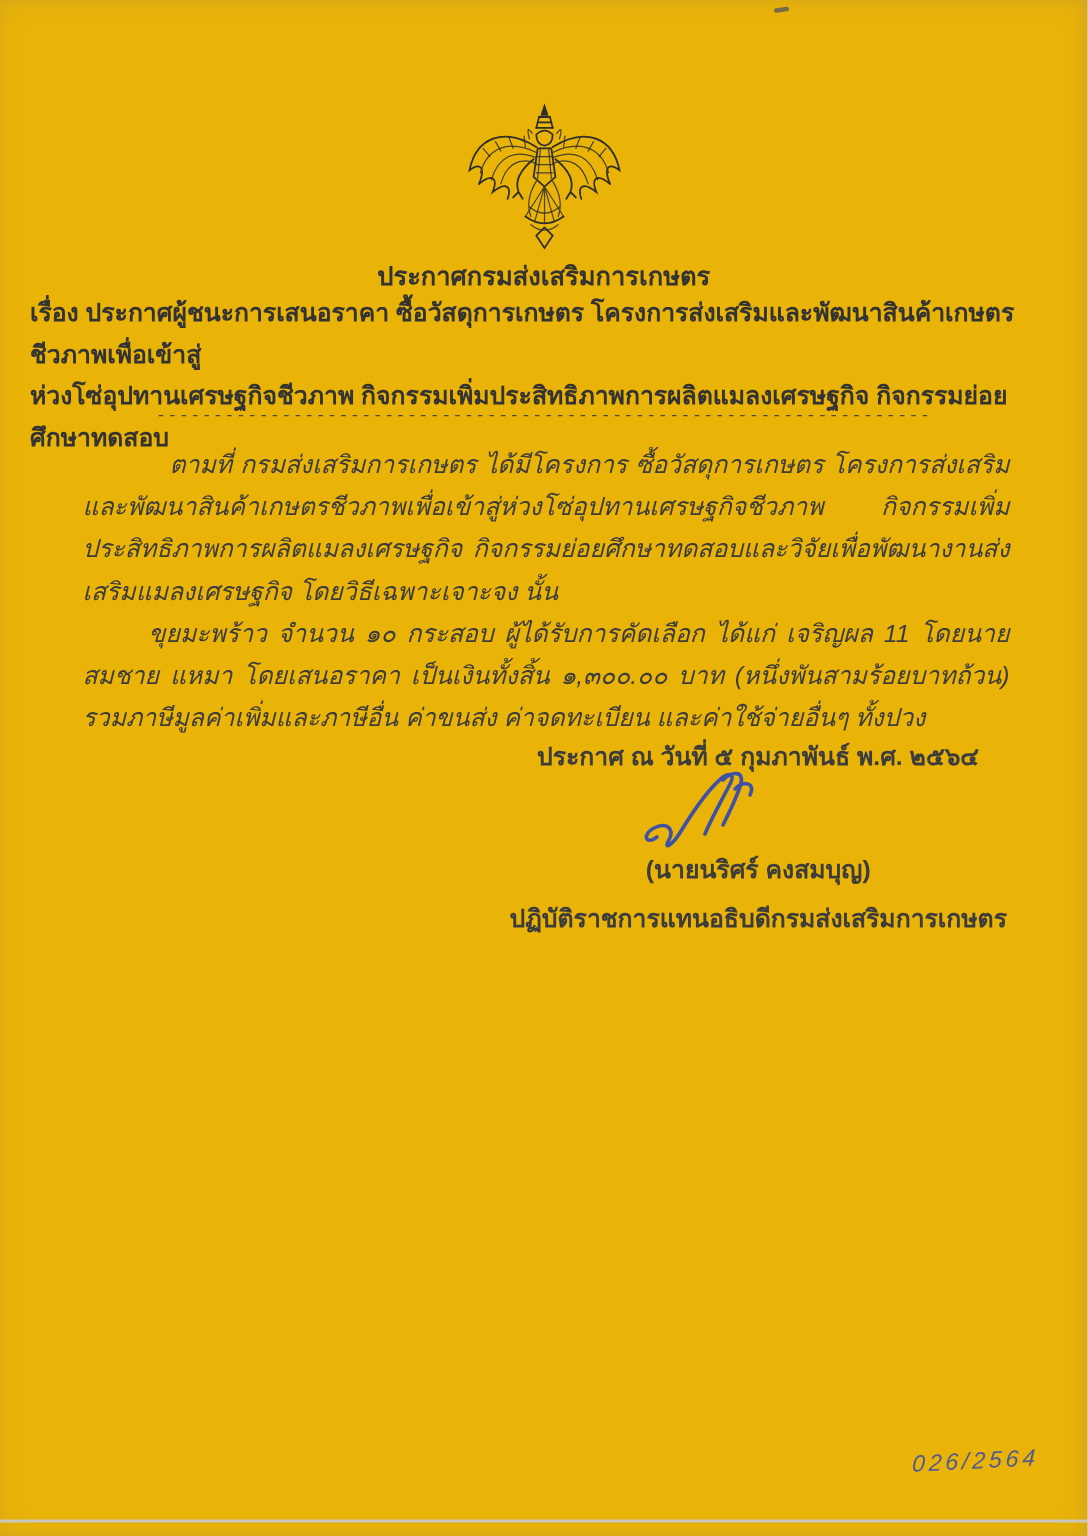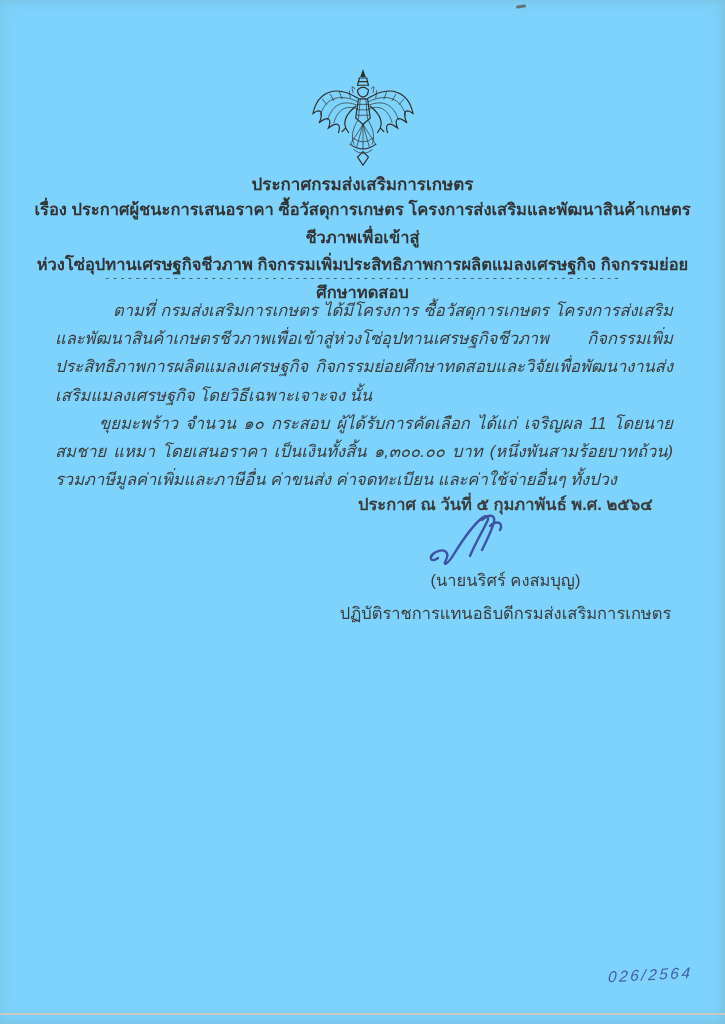--- a/index.html
+++ b/index.html
@@ -1,20 +1,20 @@
 <!DOCTYPE html>
 <html><head>
 <meta charset="utf-8">
 <style>
   html,body{margin:0;padding:0;background:#e8e8e6;}
   .page{
     position:relative;
     width:725px;height:1024px;
     margin:0 auto;
-    background:#7dd3fc;
+    background:#eab308;
     overflow:hidden;
     font-family:"Liberation Sans","DejaVu Sans",sans-serif;
     color:#3a3a3a;
     box-shadow:inset 0 0 18px rgba(120,118,110,.14), inset -3px 0 6px rgba(120,118,110,.10);
   }
   .artifact-top{
     position:absolute;top:5px;left:516px;width:10px;height:3px;
     background:#5a5a58;transform:rotate(-8deg);border-radius:2px;opacity:.8;
   }
   .bottom-edge{
@@ -24,21 +24,21 @@
   .emblem{
     position:absolute;top:68px;left:50%;transform:translateX(-50%);
     width:116px;height:100px;
   }
   .doc-title{
     position:absolute;top:170px;left:0;width:100%;
     text-align:center;font-weight:bold;font-size:17px;color:#333;
   }
   .subject{
     position:absolute;top:196px;left:20px;width:685px;
-    text-align:center;font-weight:bold;font-size:16.5px;color:#333;
+    text-align:left;font-weight:bold;font-size:16.5px;color:#333;
     line-height:27.5px;
   }
   .separator{
     position:absolute;top:272px;left:0;width:100%;
     text-align:center;font-size:11px;letter-spacing:1px;color:#4c4c4a;
     font-family:"Liberation Mono","DejaVu Sans Mono",monospace;
   }
   .body-text{
     position:absolute;top:296px;left:55px;width:618px;
     font-size:16.5px;line-height:28.2px;text-align:justify;color:#3c3c3c;font-style:italic;
@@ -48,21 +48,21 @@
   .body-text p.p2{text-indent:44px;}
   .date-line{
     position:absolute;top:491px;left:358px;
     font-size:16.5px;color:#3c3c3c;white-space:nowrap;font-weight:bold;
   }
   .signature{
     position:absolute;top:512px;left:424px;width:110px;height:62px;
   }
   .sign-block{
     position:absolute;top:565px;left:318px;width:375px;
-    text-align:center;font-size:16.5px;color:#3c3c3c;line-height:30px;
+    text-align:center;font-size:16.5px;color:#3c3c3c;line-height:30px;font-weight:bold;
   }
   .sign-block .acting{margin-top:3px;}
   .doc-number{
     position:absolute;top:966px;right:32px;
     color:#3f51a5;font-size:15.5px;letter-spacing:2.5px;
     font-style:italic;transform:rotate(-3deg) skewX(-6deg);
     opacity:.9;
   }
   svg .ink{stroke:#2e2e2c;fill:none;stroke-width:1.3;stroke-linecap:round;}
   svg .ink-fill{fill:#2e2e2c;stroke:none;}

